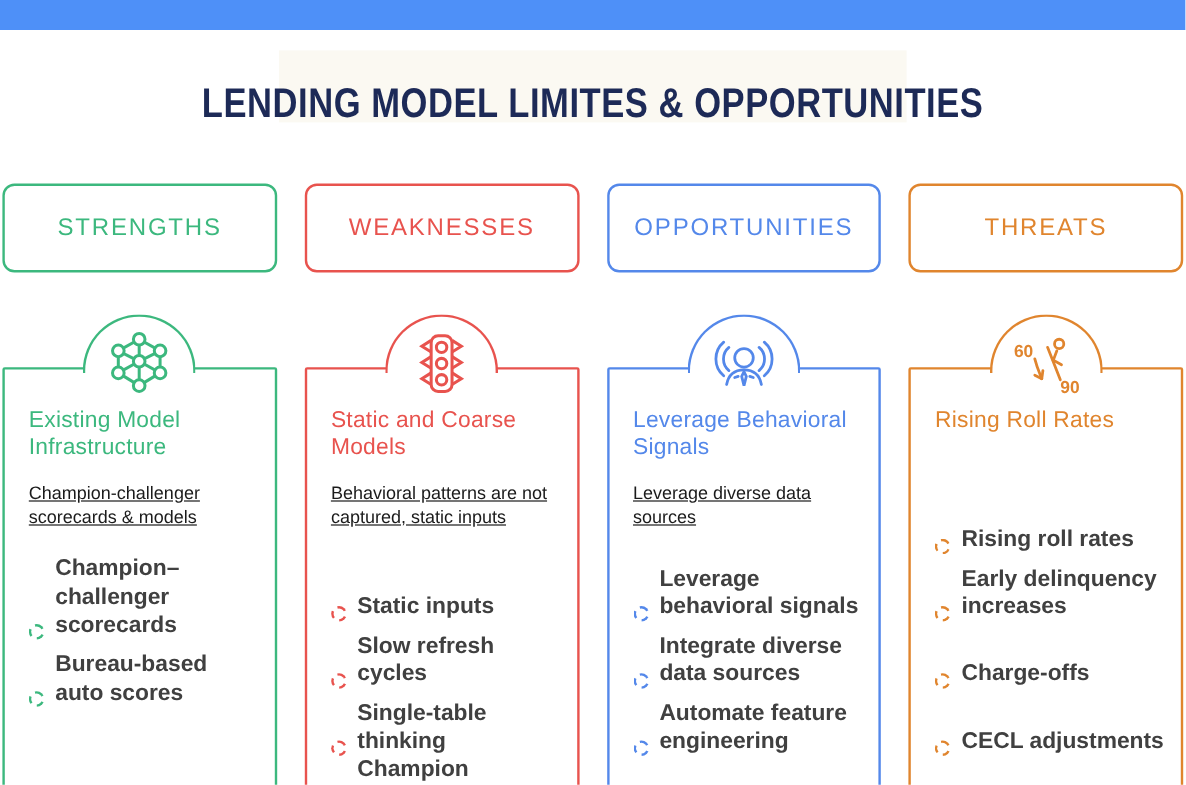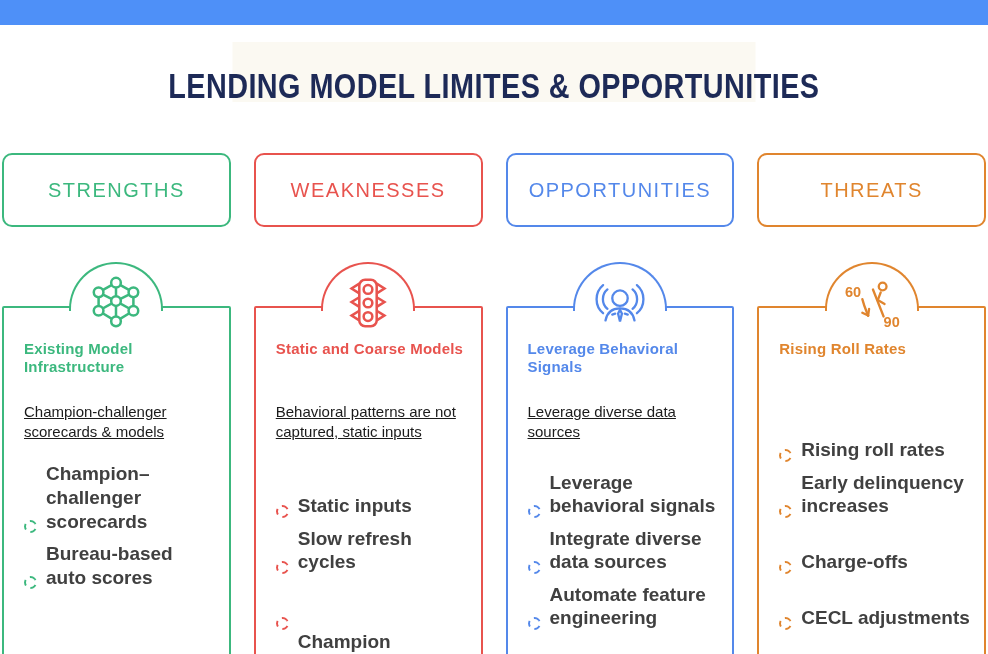--- a/index.html
+++ b/index.html
@@ -26,21 +26,21 @@
   .card { position:relative; border:2.5px solid var(--col); border-radius:2px;
     height:359px; background:#fff; color:var(--col); }
   .dome { position:absolute; top:-46px; left:50%; transform:translateX(-50%);
     width:94px; height:49px; background:#fff; border:2.5px solid var(--col);
     border-bottom:none; border-radius:94px 94px 0 0; z-index:2; }
   .card-icon { position:absolute; top:-34px; left:50%; transform:translateX(-50%);
     width:58px; height:58px; z-index:3; color:var(--col); }
   .card-icon svg { width:100%; height:100%; display:block; }
 
   .card-body { padding:32px 14px 0 20px; }
-  .card-title { color:var(--col); font-size:15px; font-weight:700; line-height:1.18;
+  .card-title { color:var(--col); font-size:19px; font-weight:400; line-height:1.18;
     min-height:48px; letter-spacing:.2px; }
   .card-sub { margin-top:14px; color:#1b1b1b; font-size:15px; line-height:1.35;
     min-height:44px; font-weight:500;text-decoration:underline; }
   .bullets { list-style:none; margin-top:16px; }
   .bullets li { display:flex; align-items:flex-end; min-height:56px;
     color:#404040; font-size:19px; font-weight:600; line-height:1.25; }
   .b-ico { flex:0 0 13px; width:13px; height:13px; margin:2px 9px 0 0;
     border:2px dashed var(--col); border-radius:50%; }
 
   .c0 { --col:#3cb87e; }
@@ -132,20 +132,21 @@
         <li>
             <span class="b-ico"></span>
             <span>Static inputs</span>
           </li>
         <li>
             <span class="b-ico"></span>
             <span>Slow refresh cycles</span>
           </li>
         <li>
             <span class="b-ico"></span>
+            <span>Single-table thinking</span>
           </li>
         <li>
             <span class="b-ico"></span>
             <span>Champion engineering bottlenecks</span>
           </li>
       </ul>
     </div>
   </div>
 
   <div class="card c2">

